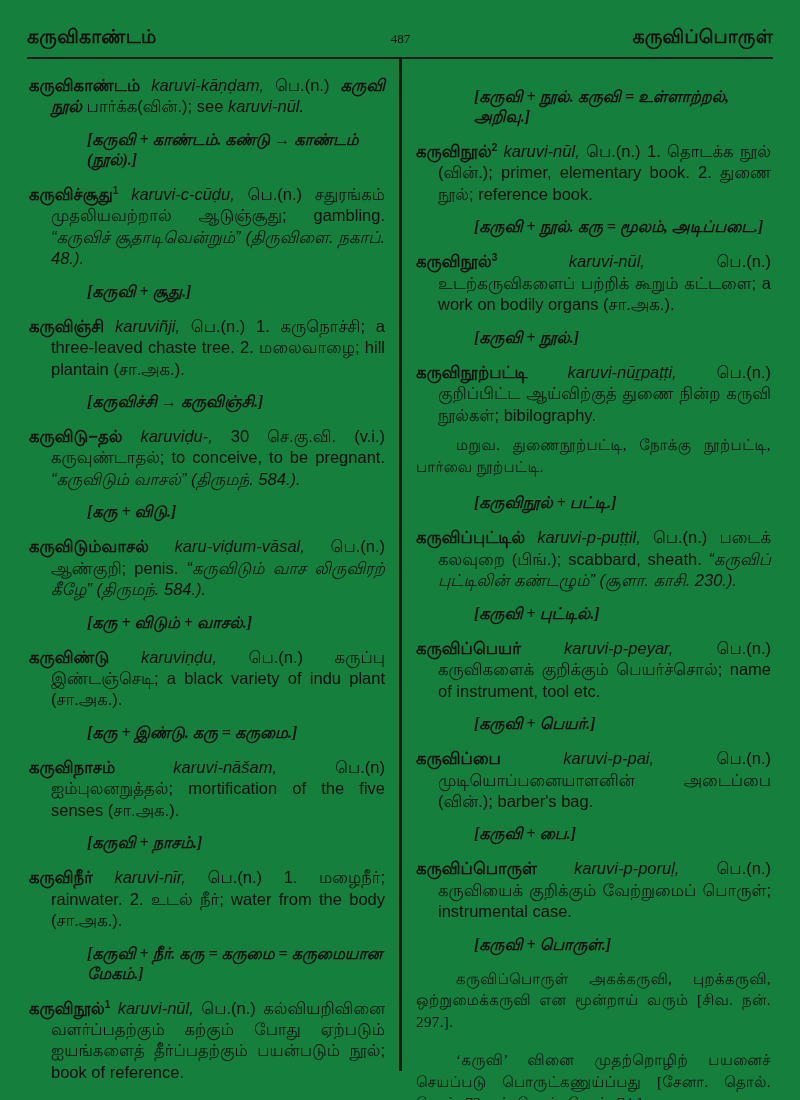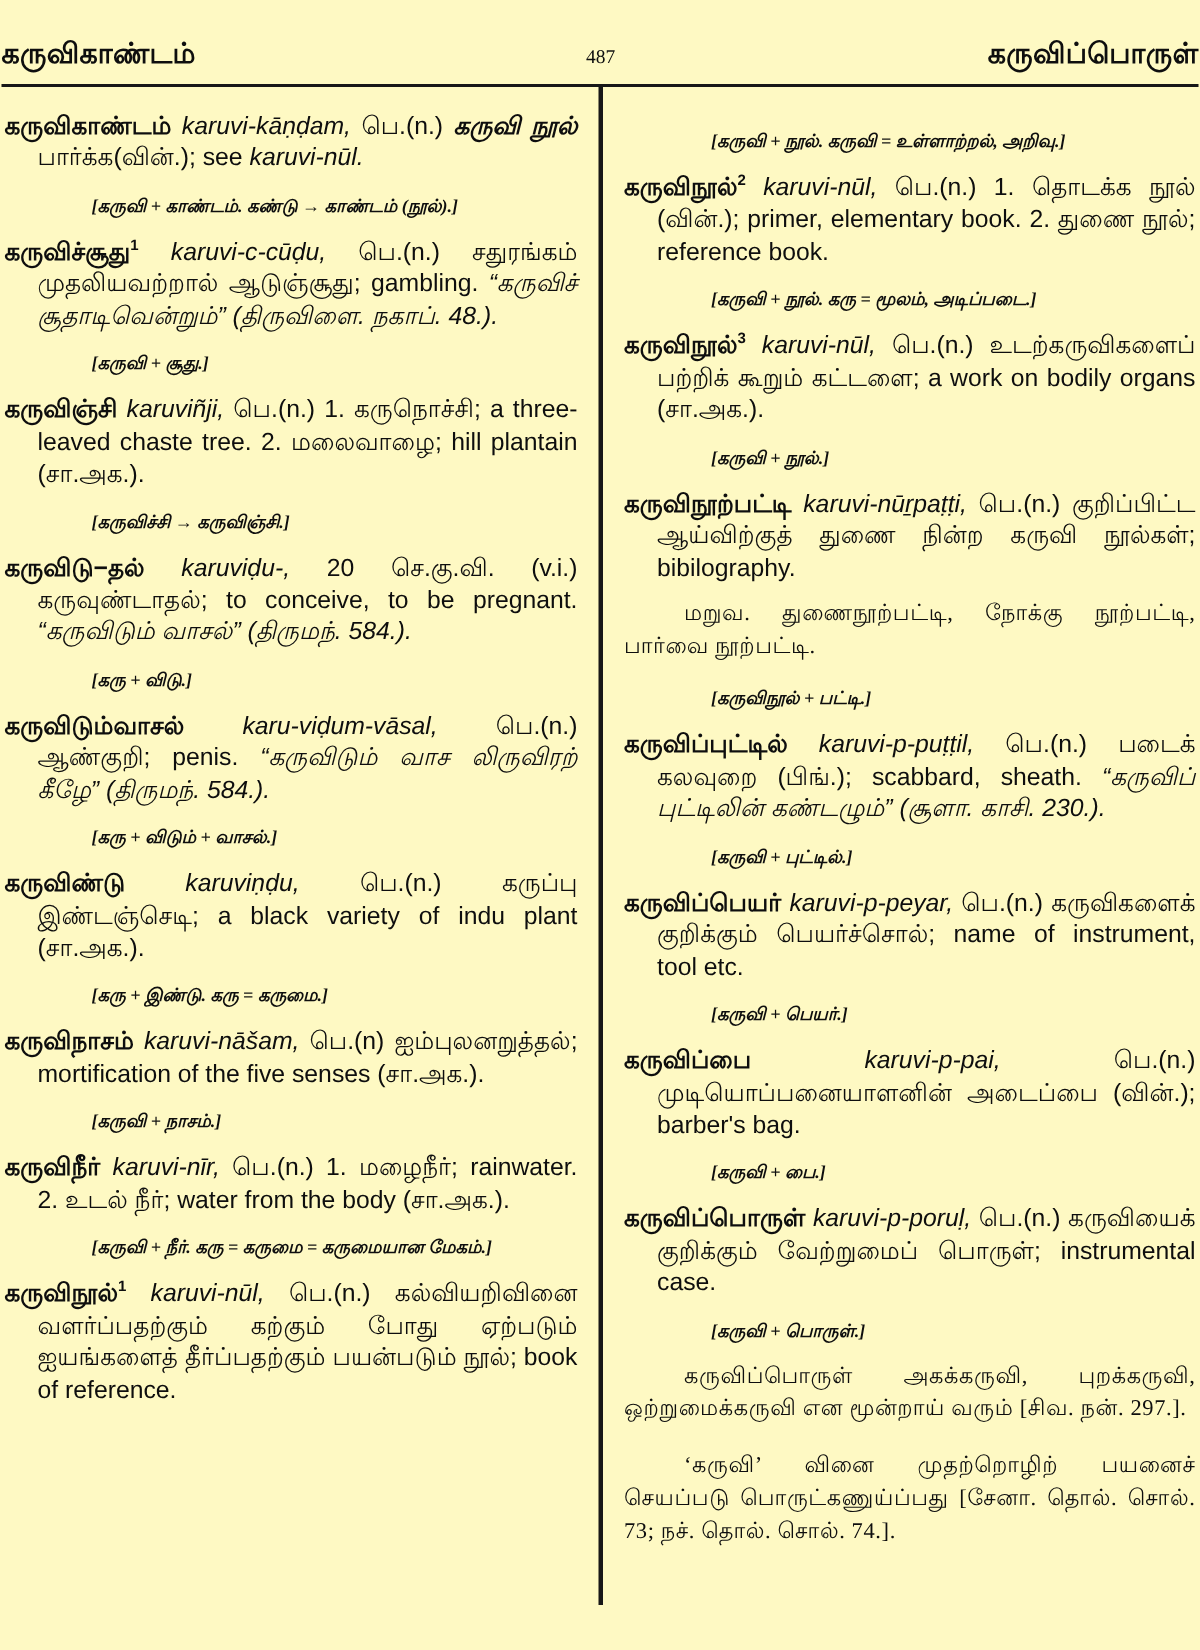--- a/index.html
+++ b/index.html
@@ -1,33 +1,33 @@
 <!DOCTYPE html>
 <html><head>
 <meta charset="utf-8">
 <style>
   html,body{margin:0;padding:0;background:#e8e8e4;}
   body{width:800px;height:1100px;font-family:"Liberation Sans",sans-serif;color:#0e0e0e;}
-  .page{position:relative;width:800px;height:1100px;background:#fef9c3;box-sizing:border-box;padding:0 1px;overflow:hidden;}
+  .page{position:relative;width:800px;height:1100px;background:#15803d;box-sizing:border-box;padding:0 27px;overflow:hidden;}
   header{display:flex;justify-content:space-between;align-items:baseline;padding-top:26px;}
   .hdr-kw{font-weight:bold;font-size:19px;letter-spacing:.2px;}
   .hdr-page{font-size:13px;font-family:"Liberation Serif",serif;transform:translateX(6px);}
   .rule{border:0;border-top:2.5px solid #171717;margin:7px 0 0 0;}
   main{position:relative;display:flex;align-items:flex-start;}
   .divider{position:absolute;left:50%;top:0;width:2.5px;height:1012px;background:#171717;transform:translateX(-1px);}
   .col{width:50%;box-sizing:border-box;padding-top:16px;}
   .col.left{padding-right:15px;padding-left:2px;}
   .col.right{padding-left:16px;padding-right:2px;}
   p.entry{margin:0 0 9px 0;font-size:16.5px;line-height:1.3;text-align:justify;padding-left:22px;text-indent:-22px;}
   .hw{font-weight:bold;}
   .tr{font-style:italic;}
   .bi{font-weight:bold;font-style:italic;}
   .it{font-style:italic;}
   sup.sup{font-weight:bold;font-size:10px;line-height:0;}
-  p.etym{margin:13px 0 13px 58px;font-size:12px;font-weight:bold;font-style:italic;font-family:"Liberation Serif",serif;}
+  p.etym{margin:13px 0 13px 58px;font-size:16px;font-weight:bold;font-style:italic;font-family:"Liberation Serif",serif;}
   p.note{margin:6px 0 16px 0;font-size:15px;line-height:1.45;text-align:justify;text-indent:40px;font-family:"Liberation Serif",serif;letter-spacing:.4px;}
 </style>
 </head>
 <body>
 
 <div class="page">
   <header>
     <span class="hdr-kw">கருவிகாண்டம்</span>
     <span class="hdr-page">487</span>
     <span class="hdr-kw">கருவிப்பொருள்</span>
@@ -35,21 +35,21 @@
   <hr class="rule">
   <main>
     <div class="divider"></div>
     <section class="col left" id="col-left">
         <p class="entry"><span class="hw">கருவிகாண்டம்</span><span class="tr"> karuvi-kāṇḍam,</span><span class="n"> பெ.(n.) </span><span class="bi">கருவி நூல்</span><span class="n"> பார்க்க(வின்.); see </span><span class="tr">karuvi-nūl.</span></p>
         <p class="etym">[கருவி + காண்டம். கண்டு → காண்டம் (நூல்).]</p>
         <p class="entry"><span class="hw">கருவிச்சூது</span><sup class="sup">1</sup><span class="tr"> karuvi-c-cūḍu,</span><span class="n"> பெ.(n.) சதுரங்கம் முதலியவற்றால் ஆடுஞ்சூது; gambling. </span><span class="it">“கருவிச் சூதாடிவென்றும்” (திருவிளை. நகாப். 48.).</span></p>
         <p class="etym">[கருவி + சூது.]</p>
         <p class="entry"><span class="hw">கருவிஞ்சி</span><span class="tr"> karuviñji,</span><span class="n"> பெ.(n.) 1. கருநொச்சி; a three-leaved chaste tree. 2. மலைவாழை; hill plantain (சா.அக.).</span></p>
         <p class="etym">[கருவிச்சி → கருவிஞ்சி.]</p>
-        <p class="entry"><span class="hw">கருவிடு−தல்</span><span class="tr"> karuviḍu-,</span><span class="n"> 20 செ.கு.வி. (v.i.) கருவுண்டாதல்; to conceive, to be pregnant. </span><span class="it">“கருவிடும் வாசல்” (திருமந். 584.).</span></p>
+        <p class="entry"><span class="hw">கருவிடு−தல்</span><span class="tr"> karuviḍu-,</span><span class="n"> 30 செ.கு.வி. (v.i.) கருவுண்டாதல்; to conceive, to be pregnant. </span><span class="it">“கருவிடும் வாசல்” (திருமந். 584.).</span></p>
         <p class="etym">[கரு + விடு.]</p>
         <p class="entry"><span class="hw">கருவிடும்வாசல்</span><span class="tr"> karu-viḍum-vāsal,</span><span class="n"> பெ.(n.) ஆண்குறி; penis. </span><span class="it">“கருவிடும் வாச லிருவிரற் கீழே” (திருமந். 584.).</span></p>
         <p class="etym">[கரு + விடும் + வாசல்.]</p>
         <p class="entry"><span class="hw">கருவிண்டு</span><span class="tr"> karuviṇḍu,</span><span class="n"> பெ.(n.) கருப்பு இண்டஞ்செடி; a black variety of indu plant (சா.அக.).</span></p>
         <p class="etym">[கரு + இண்டு. கரு = கருமை.]</p>
         <p class="entry"><span class="hw">கருவிநாசம்</span><span class="tr"> karuvi-nāšam,</span><span class="n"> பெ.(n) ஐம்புலனறுத்தல்; mortification of the five senses (சா.அக.).</span></p>
         <p class="etym">[கருவி + நாசம்.]</p>
         <p class="entry"><span class="hw">கருவிநீர்</span><span class="tr"> karuvi-nīr,</span><span class="n"> பெ.(n.) 1. மழைநீர்; rainwater. 2. உடல் நீர்; water from the body (சா.அக.).</span></p>
         <p class="etym">[கருவி + நீர். கரு = கருமை = கருமையான மேகம்.]</p>
         <p class="entry"><span class="hw">கருவிநூல்</span><sup class="sup">1</sup><span class="tr"> karuvi-nūl,</span><span class="n"> பெ.(n.) கல்வியறிவினை வளர்ப்பதற்கும் கற்கும் போது ஏற்படும் ஐயங்களைத் தீர்ப்பதற்கும் பயன்படும் நூல்; book of reference.</span></p>

